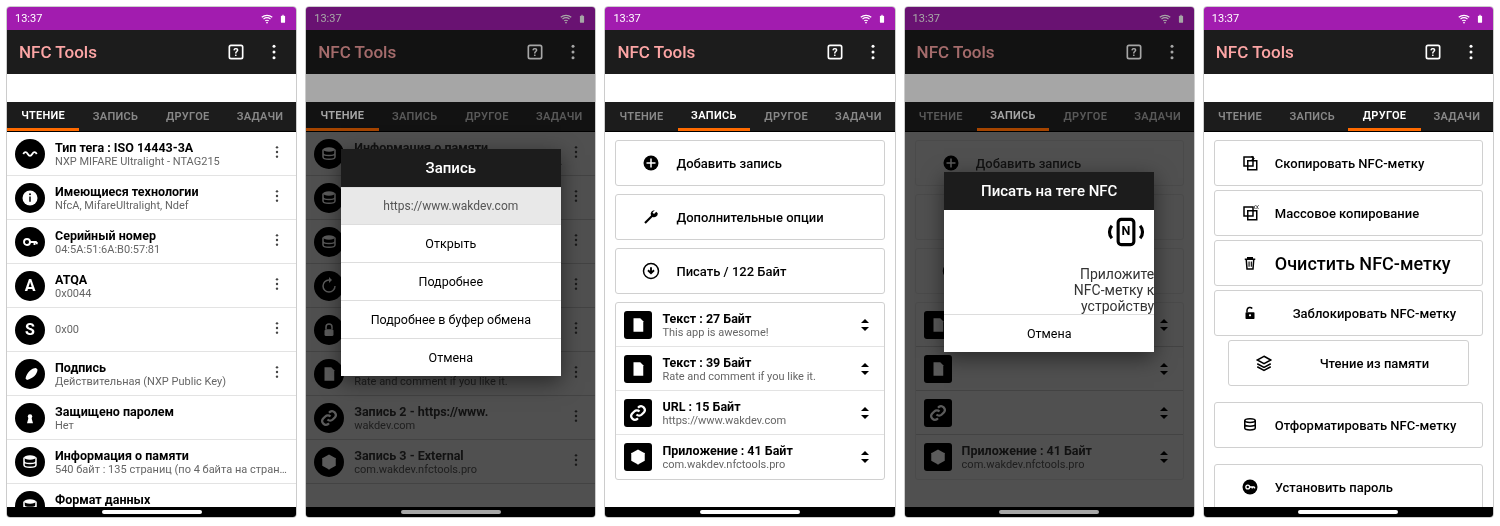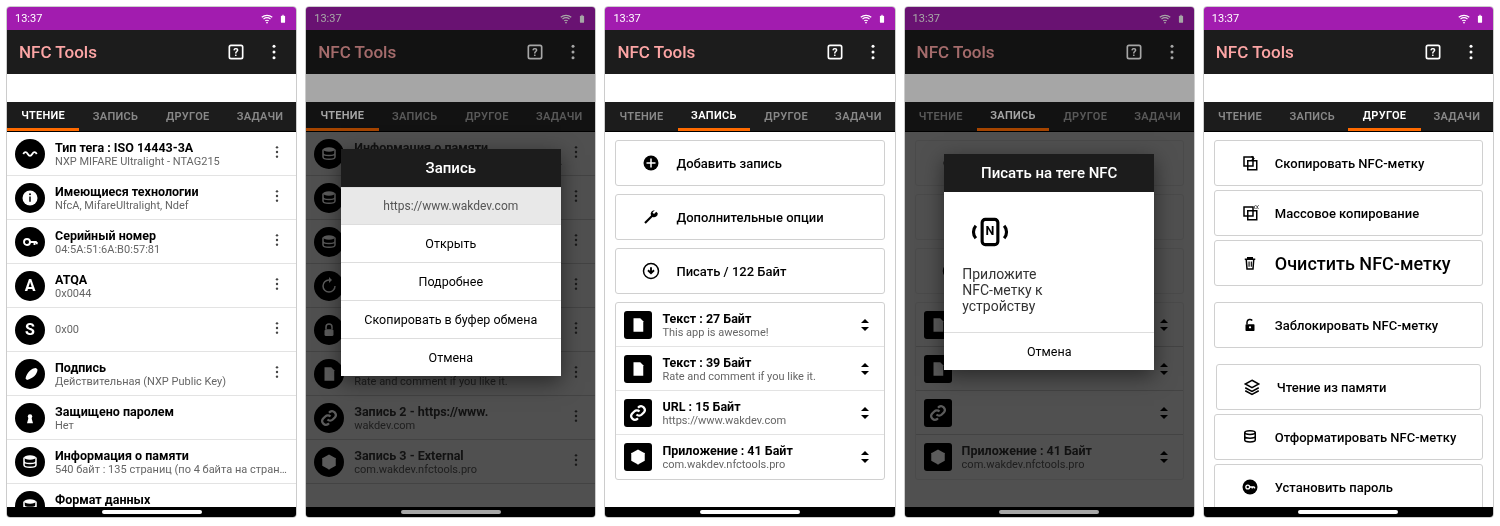--- a/index.html
+++ b/index.html
@@ -456,21 +456,21 @@
             <use href="#i-more"></use>
           </svg></div>
       </div>
     </div>
   <div class="overlay">
     <div class="dialog">
       <div class="dh">Запись</div>
       <div class="dr first">https://www.wakdev.com</div>
       <div class="dr">Открыть</div>
       <div class="dr">Подробнее</div>
-      <div class="dr">Скопировать в буфер обмена</div>
+      <div class="dr">Подробнее в буфер обмена</div>
       <div class="dr">Отмена</div>
     </div>
   </div>
   <div class="navbar">
       <div class="pill"></div>
     </div>
 </div>
 
 <div class="phone">
   <div class="statusbar">
@@ -767,21 +767,21 @@
             <svg viewBox="0 0 24 16">
               <use href="#i-dn"></use>
             </svg>
           </div>
         </div>
       </div>
   </div>
   <div class="overlay">
     <div class="dialog" style="width:210px">
       <div class="dh">Писать на теге NFC</div>
-      <div style="padding:18px;text-align:left">
+      <div style="text-align:right">
         <svg width="56" height="44" viewBox="0 0 28 28" style="color:#000">
             <use href="#i-nfc"></use>
           </svg>
         <div style="font-size:14px;color:#333;margin-top:8px">
           <div>Приложите</div>
           <div>NFC-метку к</div>
           <div>устройству</div>
         </div>
       </div>
       <div class="dr">Отмена</div>
@@ -851,45 +851,45 @@
           <div class="ic white">
             <svg viewBox="0 0 24 24" fill="currentColor">
               <use href="#i-trash"></use>
             </svg>
           </div>
           <div class="txt">
             <div class="t1" style="font-weight:500;font-size:18px">Очистить NFC-метку</div>
           </div>
         </div>
       </div>
+      <div class="card" style="margin: 4px 10px; text-align: center;">
+        <div class="row">
+          <div class="ic white">
+            <svg viewBox="0 0 24 24" fill="currentColor">
+              <use href="#i-lockopen"></use>
+            </svg>
+          </div>
+          <div class="txt">
+            <div class="t1" style="font-weight:500;font-size:13px">Заблокировать NFC-метку</div>
+          </div>
+        </div>
+      </div>
+      <div class="card" style="margin: 4px 24px; text-align: center;">
+        <div class="row">
+          <div class="ic white">
+            <svg viewBox="0 0 24 24" fill="currentColor">
+              <use href="#i-layers"></use>
+            </svg>
+          </div>
+          <div class="txt">
+            <div class="t1" style="font-weight:500;font-size:13px">Чтение из памяти</div>
+          </div>
+        </div>
+      </div>
       <div class="card" style="margin: 16px 10px;">
-        <div class="row">
-          <div class="ic white">
-            <svg viewBox="0 0 24 24" fill="currentColor">
-              <use href="#i-lockopen"></use>
-            </svg>
-          </div>
-          <div class="txt">
-            <div class="t1" style="font-weight:500;font-size:13px">Заблокировать NFC-метку</div>
-          </div>
-        </div>
-      </div>
-      <div class="card" style="margin: 4px 12px;">
-        <div class="row">
-          <div class="ic white">
-            <svg viewBox="0 0 24 24" fill="currentColor">
-              <use href="#i-layers"></use>
-            </svg>
-          </div>
-          <div class="txt">
-            <div class="t1" style="font-weight:500;font-size:13px">Чтение из памяти</div>
-          </div>
-        </div>
-      </div>
-      <div class="card" style="margin: 4px 10px;">
         <div class="row">
           <div class="ic white">
             <svg viewBox="0 0 24 24" fill="currentColor">
               <use href="#i-dbline"></use>
             </svg>
           </div>
           <div class="txt">
             <div class="t1" style="font-weight:500;font-size:13px">Отформатировать NFC-метку</div>
           </div>
         </div>

